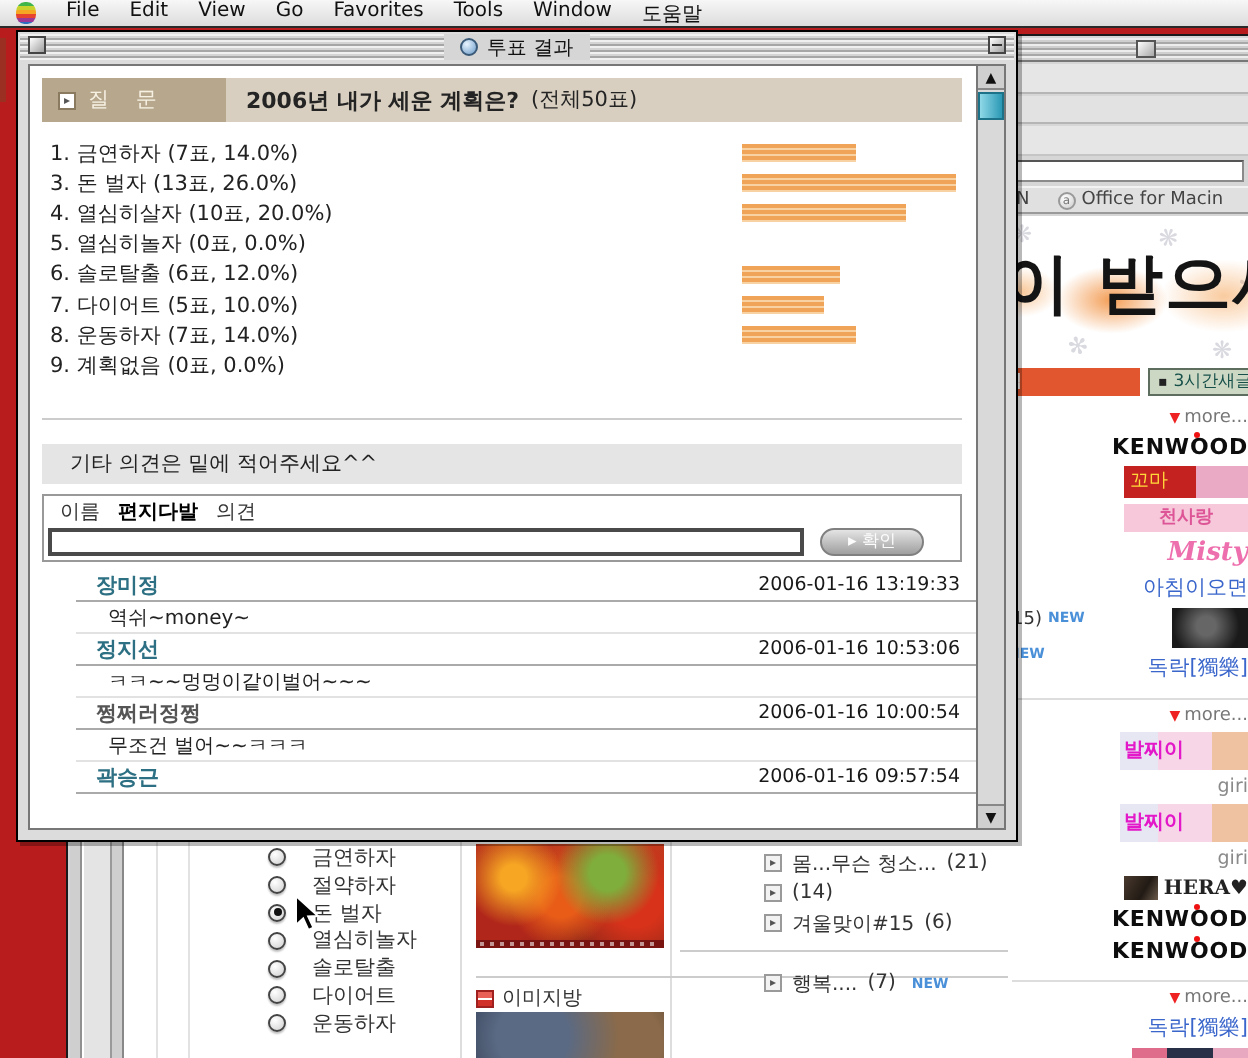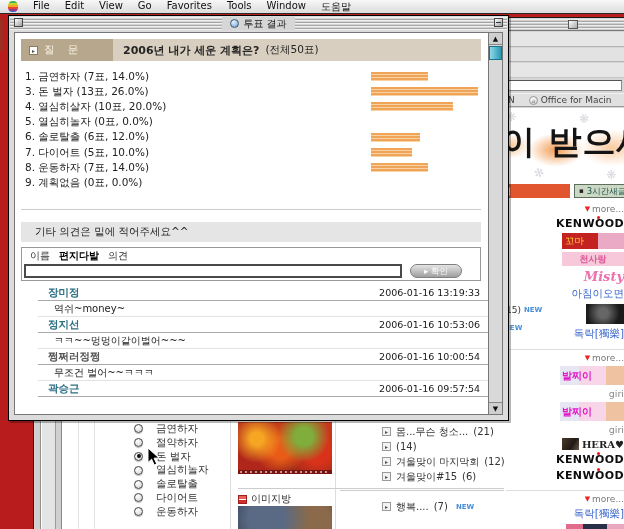--- a/index.html
+++ b/index.html
@@ -270,25 +270,20 @@
           <span class="sq-icon">▸</span>
           <span class="blink-label">몸...무슨 청소...</span>
           <span class="blink-count">(21)</span>
         </div>
         <div class="blink-row">
           <span class="sq-icon">▸</span>
           <span class="blink-count">(14)</span>
         </div>
         <div class="blink-row">
           <span class="sq-icon">▸</span>
-          <span class="blink-label">겨울맞이 마지막회</span>
-          <span class="blink-count">(12)</span>
-        </div>
-        <div class="blink-row">
-          <span class="sq-icon">▸</span>
           <span class="blink-label">겨울맞이#15</span>
           <span class="blink-count">(6)</span>
         </div>
         <div class="blink-div"></div>
         <div class="blink-row">
           <span class="sq-icon">▸</span>
           <span class="blink-label">행복....</span>
           <span class="blink-count">(7)</span>
           <span class="new">NEW</span>
         </div>

